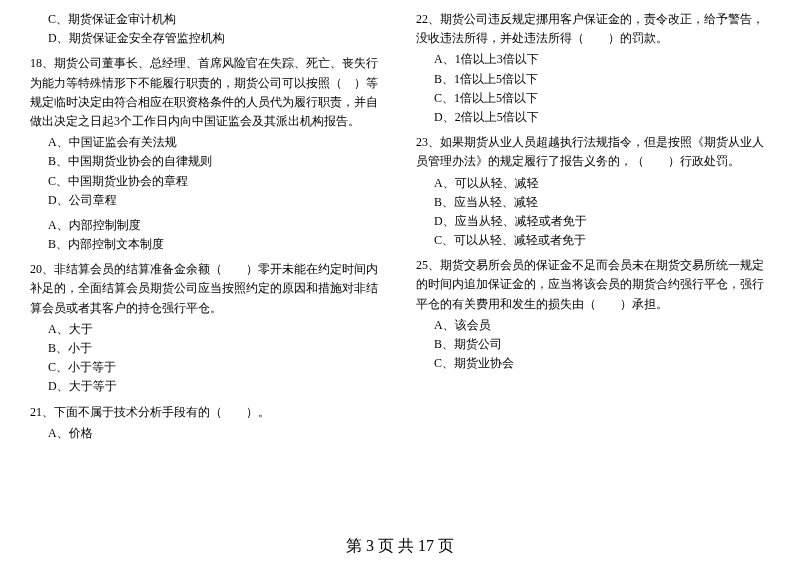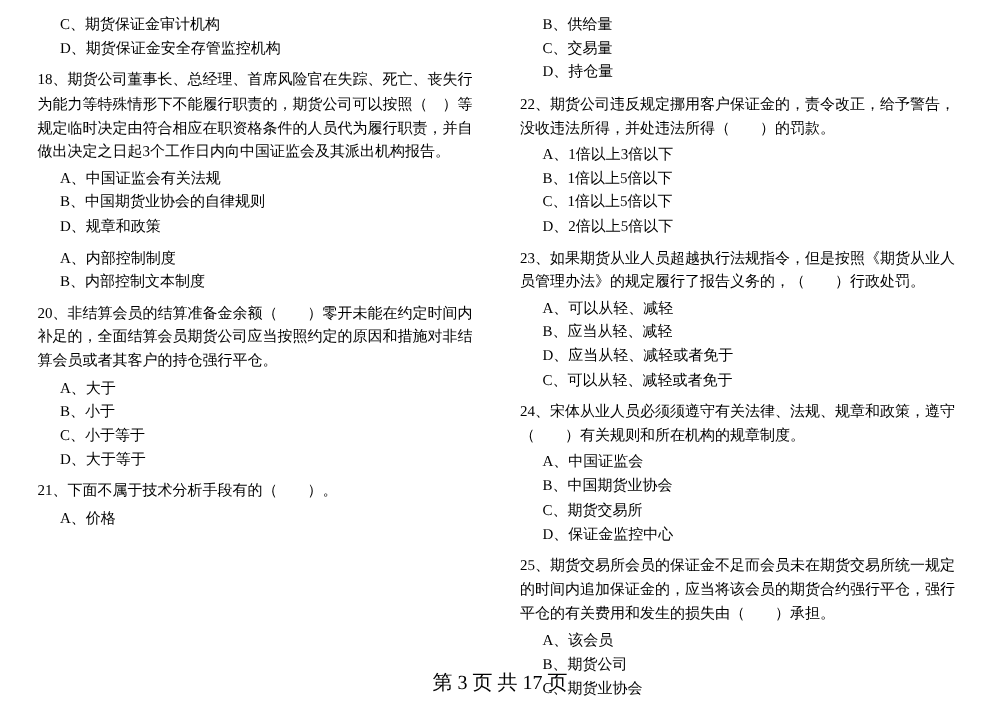--- a/index.html
+++ b/index.html
@@ -65,21 +65,22 @@
 
       <div class="question-block">
         <div class="option">C、期货保证金审计机构</div>
         <div class="option">D、期货保证金安全存管监控机构</div>
       </div>
 
       <div class="question-block">
         <div class="question-text">18、期货公司董事长、总经理、首席风险官在失踪、死亡、丧失行为能力等特殊情形下不能履行职责的，期货公司可以按照（　）等规定临时决定由符合相应在职资格条件的人员代为履行职责，并自做出决定之日起3个工作日内向中国证监会及其派出机构报告。</div>
         <div class="option">A、中国证监会有关法规</div>
         <div class="option">B、中国期货业协会的自律规则</div>
-        <div class="option">D、规章和政策</div>
+        <div class="option">C、中国期货业协会的章程</div>
+        <div class="option">D、公司章程</div>
       </div>
 
       <div class="question-block">
         <div class="option">A、内部控制制度</div>
         <div class="option">B、内部控制文本制度</div>
       </div>
 
       <div class="question-block">
         <div class="question-text">20、非结算会员的结算准备金余额（　　）零开未能在约定时间内补足的，全面结算会员期货公司应当按照约定的原因和措施对非结算会员或者其客户的持仓强行平仓。</div>
         <div class="option">A、大于</div>
@@ -90,49 +91,37 @@
 
       <div class="question-block">
         <div class="question-text">21、下面不属于技术分析手段有的（　　）。</div>
         <div class="option">A、价格</div>
       </div>
 
     </div>
 
     <div class="col">
 
-      <div class="question-block">
-        <div class="option">B、供给量</div>
-        <div class="option">C、交易量</div>
-        <div class="option">D、持仓量</div>
-      </div>
 
       <div class="question-block">
         <div class="question-text">22、期货公司违反规定挪用客户保证金的，责令改正，给予警告，没收违法所得，并处违法所得（　　）的罚款。</div>
         <div class="option">A、1倍以上3倍以下</div>
         <div class="option">B、1倍以上5倍以下</div>
         <div class="option">C、1倍以上5倍以下</div>
         <div class="option">D、2倍以上5倍以下</div>
       </div>
 
       <div class="question-block">
         <div class="question-text">23、如果期货从业人员超越执行法规指令，但是按照《期货从业人员管理办法》的规定履行了报告义务的，（　　）行政处罚。</div>
         <div class="option">A、可以从轻、减轻</div>
         <div class="option">B、应当从轻、减轻</div>
         <div class="option">D、应当从轻、减轻或者免于</div>
         <div class="option">C、可以从轻、减轻或者免于</div>
       </div>
 
-      <div class="question-block">
-        <div class="question-text">24、宋体从业人员必须须遵守有关法律、法规、规章和政策，遵守（　　）有关规则和所在机构的规章制度。</div>
-        <div class="option">A、中国证监会</div>
-        <div class="option">B、中国期货业协会</div>
-        <div class="option">C、期货交易所</div>
-        <div class="option">D、保证金监控中心</div>
-      </div>
 
       <div class="question-block">
         <div class="question-text">25、期货交易所会员的保证金不足而会员未在期货交易所统一规定的时间内追加保证金的，应当将该会员的期货合约强行平仓，强行平仓的有关费用和发生的损失由（　　）承担。</div>
         <div class="option">A、该会员</div>
         <div class="option">B、期货公司</div>
         <div class="option">C、期货业协会</div>
       </div>
 
     </div>
   </div>

